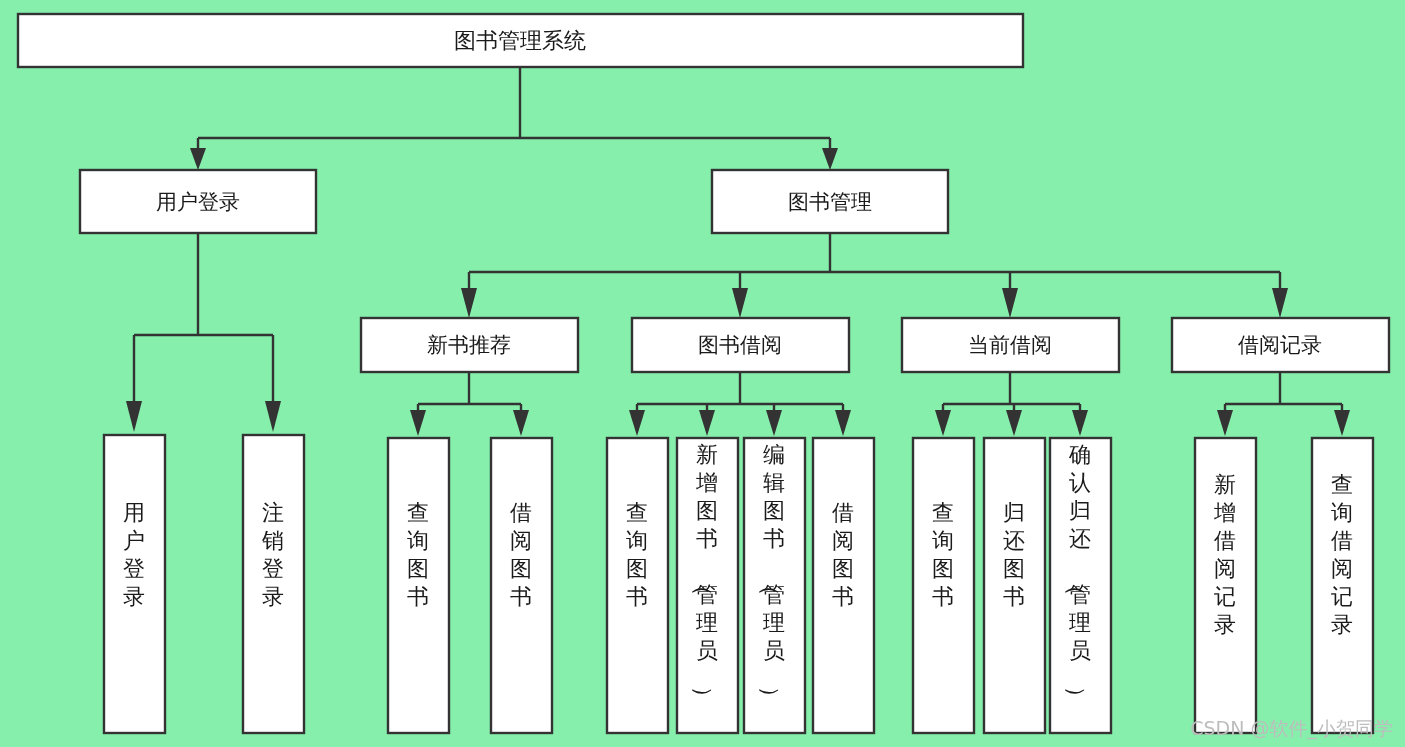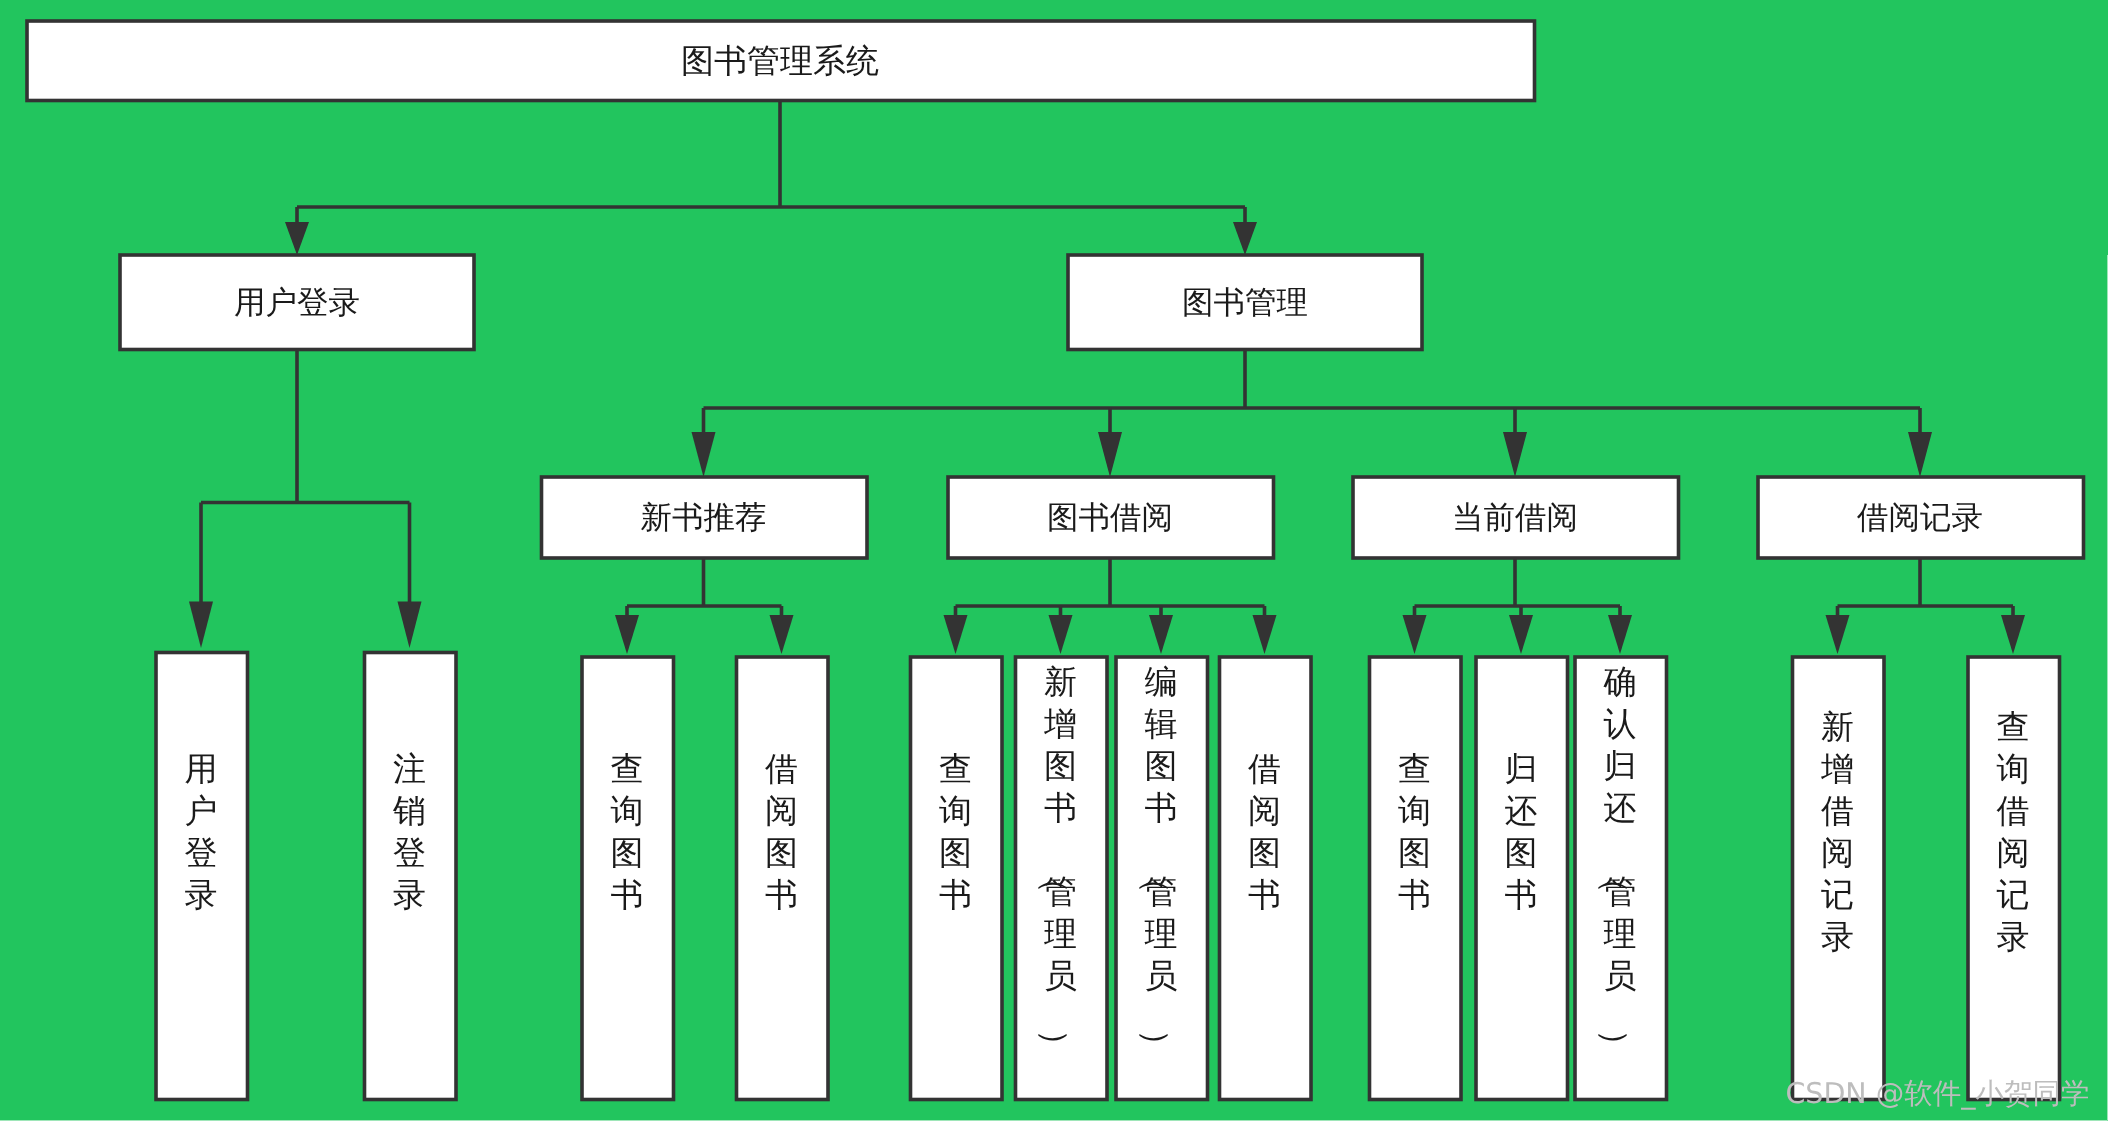--- a/index.html
+++ b/index.html
@@ -11,21 +11,21 @@
   body {
     width: 1405px;
     height: 747px;
     font-family: "DejaVu Sans", "Liberation Sans", sans-serif;
     overflow: hidden;
   }
   #diagram-root {
     position: relative;
     width: 1405px;
     height: 747px;
-    background: #22c55e;
+    background: #86efac;
   }
   svg#flow {
     position: absolute;
     top: 0;
     left: 0;
     width: 1405px;
     height: 747px;
     display: block;
   }
   .node-rect {

